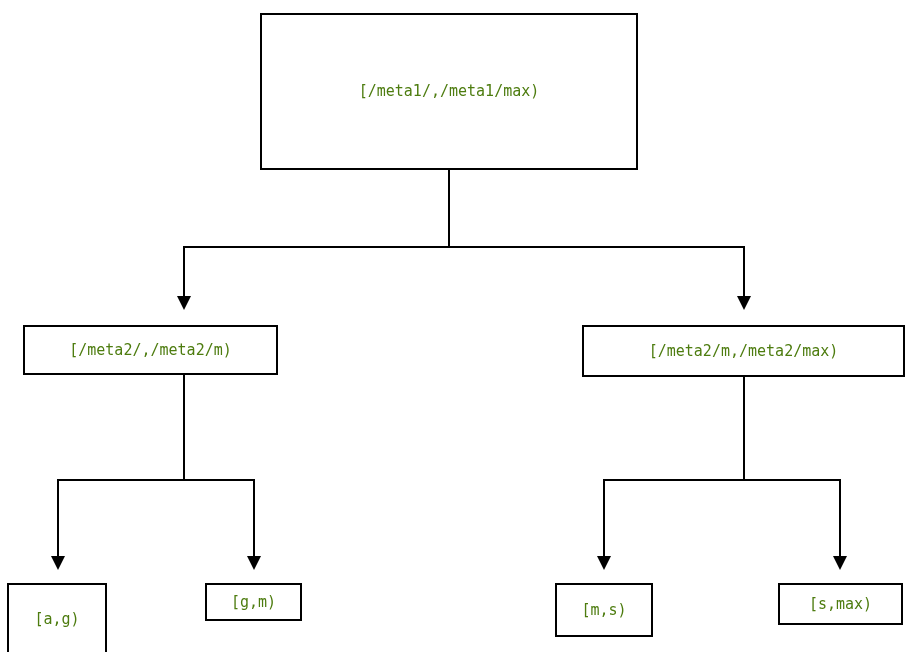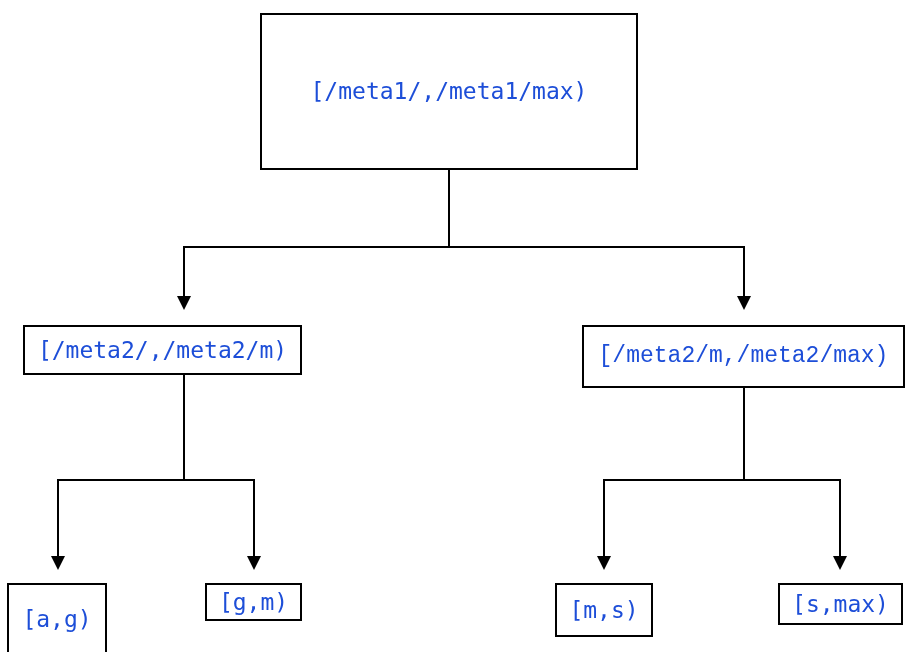--- a/index.html
+++ b/index.html
@@ -29,31 +29,31 @@
   }
   .connectors polygon {
     fill: #000000;
     stroke: none;
   }
   .node {
     position: absolute;
     box-sizing: border-box;
     border: 2px solid #000000;
     background: #ffffff;
-    color: #1d4ed8;
+    color: #4d7c0f;
     display: flex;
     align-items: center;
     justify-content: center;
-    font-size: 23px;
+    font-size: 15px;
     line-height: 1;
     white-space: nowrap;
   }
   .node-root  { left: 260px; top: 13px;  width: 378px; height: 157px; }
-  .node-l2a   { left: 23px;  top: 325px; width: 279px; height: 50px;  }
-  .node-l2b   { left: 582px; top: 325px; width: 323px; height: 63px; font-family: Liberation Mono, monospace;  }
+  .node-l2a   { left: 23px;  top: 325px; width: 255px; height: 50px;  }
+  .node-l2b   { left: 582px; top: 325px; width: 323px; height: 52px;  }
   .node-leaf1 { left: 7px;   top: 583px; width: 100px; height: 72px;  }
   .node-leaf2 { left: 205px; top: 583px; width: 97px;  height: 38px;  }
   .node-leaf3 { left: 555px; top: 583px; width: 98px;  height: 54px; text-align: center;  }
   .node-leaf4 { left: 778px; top: 583px; width: 125px; height: 42px;  }
 </style>
 </head>
 <body>
 
 <div class="canvas">
 

